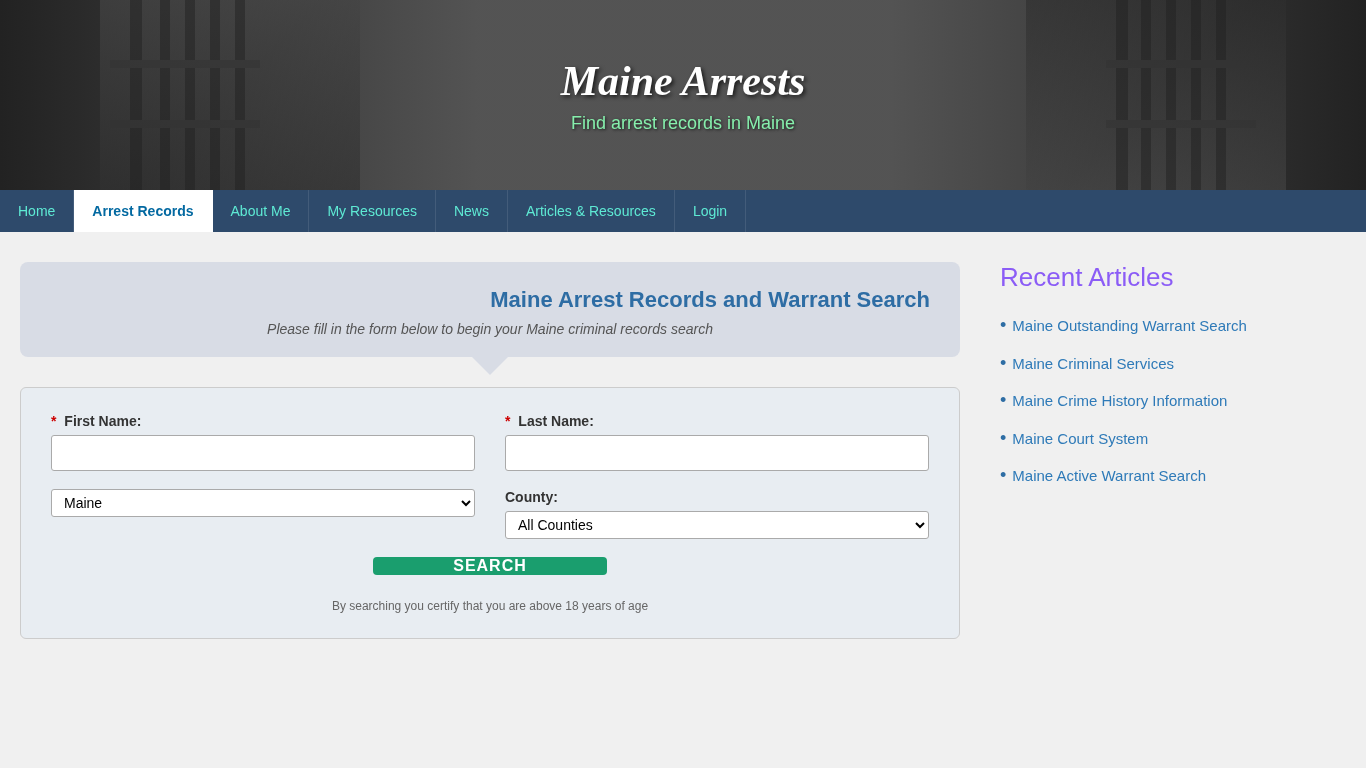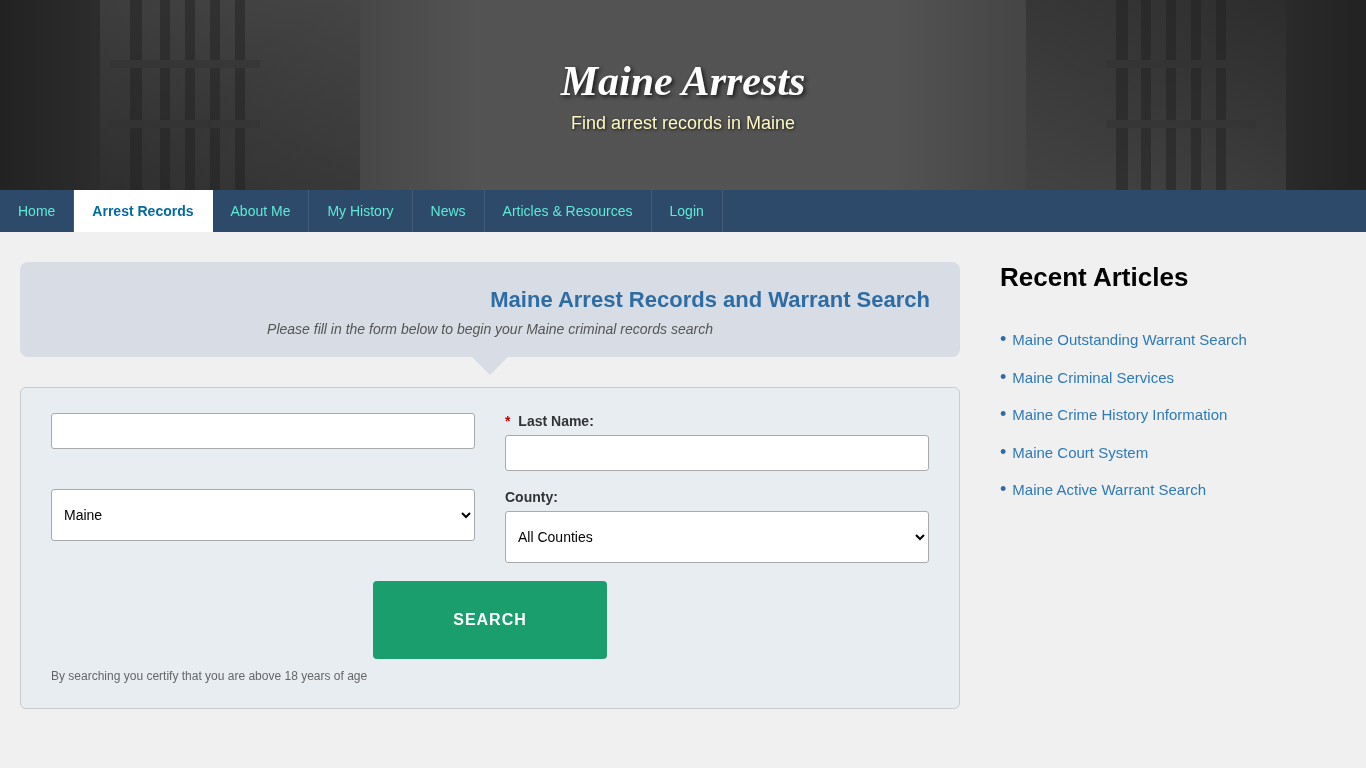--- a/index.html
+++ b/index.html
@@ -53,21 +53,21 @@
       font-size: 42px;
       font-style: italic;
       font-weight: bold;
       color: #fff;
       text-shadow: 2px 2px 4px rgba(0,0,0,0.7);
       font-family: Georgia, serif;
       text-align: center;
     }
     .hero-subtitle {
       font-size: 18px;
-      color: #fef9c3;
+      color: #86efac;
       margin-top: 8px;
       text-shadow: 1px 1px 3px rgba(0,0,0,0.7);
     }
 
     
     .navbar {
       background: #2e4a6b;
       width: 100%;
       display: flex;
       align-items: stretch;
@@ -172,69 +172,70 @@
       width: 100%;
       height: 36px;
       border: 1px solid #aaa;
       border-radius: 3px;
       padding: 0 8px;
       font-size: 14px;
       background: #fff;
     }
     .form-select {
       width: 100%;
-      height: 52px;
+      height: 28px;
       border: 1px solid #aaa;
       border-radius: 3px;
       padding: 0 8px;
       font-size: 14px;
       background: #fff;
       cursor: pointer;
     }
     .search-btn-row {
       text-align: center;
       margin-top: 10px;
     }
     .search-btn {
       background: #1a9e6e;
       color: #fff;
       border: none;
-      padding: 30px 80px;
+      padding: 0 80px;
       font-size: 16px;
       font-weight: bold;
       border-radius: 4px;
       cursor: pointer;
       letter-spacing: 1px;
     }
     .disclaimer {
+      text-align: center;
       font-size: 12px;
       color: #666;
-      margin-top: 10px;
+      margin-top: 24px;
     }
 
     
     .article-heading {
       font-size: 22px;
       font-weight: bold;
       color: #2e6da4;
       margin-top: 20px;
       margin-bottom: 8px;
     }
     .article-text {
       font-size: 14px;
       color: #444;
       line-height: 1.6;
     }
 
     
     .sidebar-title {
       font-size: 26px;
-      font-weight: bold;
-      color: #000000;
-      margin-bottom: 36px;
+      font-weight: normal;
+      color: #8b5cf6;
+      margin-bottom: 22px;
     }
     .sidebar-list {
       list-style: none;
       padding: 0;
     }
     .sidebar-list li {
       margin-bottom: 16px;
       display: flex;
       align-items: center;
       gap: 6px;
@@ -282,37 +283,41 @@
   <div class="hero-content">
     <div class="hero-title">Maine Arrests</div>
     <div class="hero-subtitle">Find arrest records in Maine</div>
   </div>
 </div>
 
 <nav class="navbar">
   <a class="nav-item">Home</a>
   <a class="nav-item active">Arrest Records</a>
   <a class="nav-item">About Me</a>
-  <a class="nav-item">My History</a>
+  <a class="nav-item">My Resources</a>
   <a class="nav-item">News</a>
   <a class="nav-item">Articles &amp; Resources</a>
   <a class="nav-item">Login</a>
 </nav>
 
 <div class="main-container">
   <div class="content-area">
 
     <div class="search-card">
       <div class="search-title">Maine Arrest Records and Warrant Search</div>
       <div class="search-subtitle">Please fill in the form below to begin your Maine criminal records search</div>
     </div>
 
     <div class="form-card">
       <div class="form-row">
         <div class="form-group">
+          <label class="form-label">
+            <span class="required">*</span>
+            <span>First Name:</span>
+          </label>
           <input type="text" class="form-input" style="">
         </div>
         <div class="form-group">
           <label class="form-label">
             <span class="required">*</span>
             <span>Last Name:</span>
           </label>
           <input type="text" class="form-input" style="">
         </div>
       </div>

